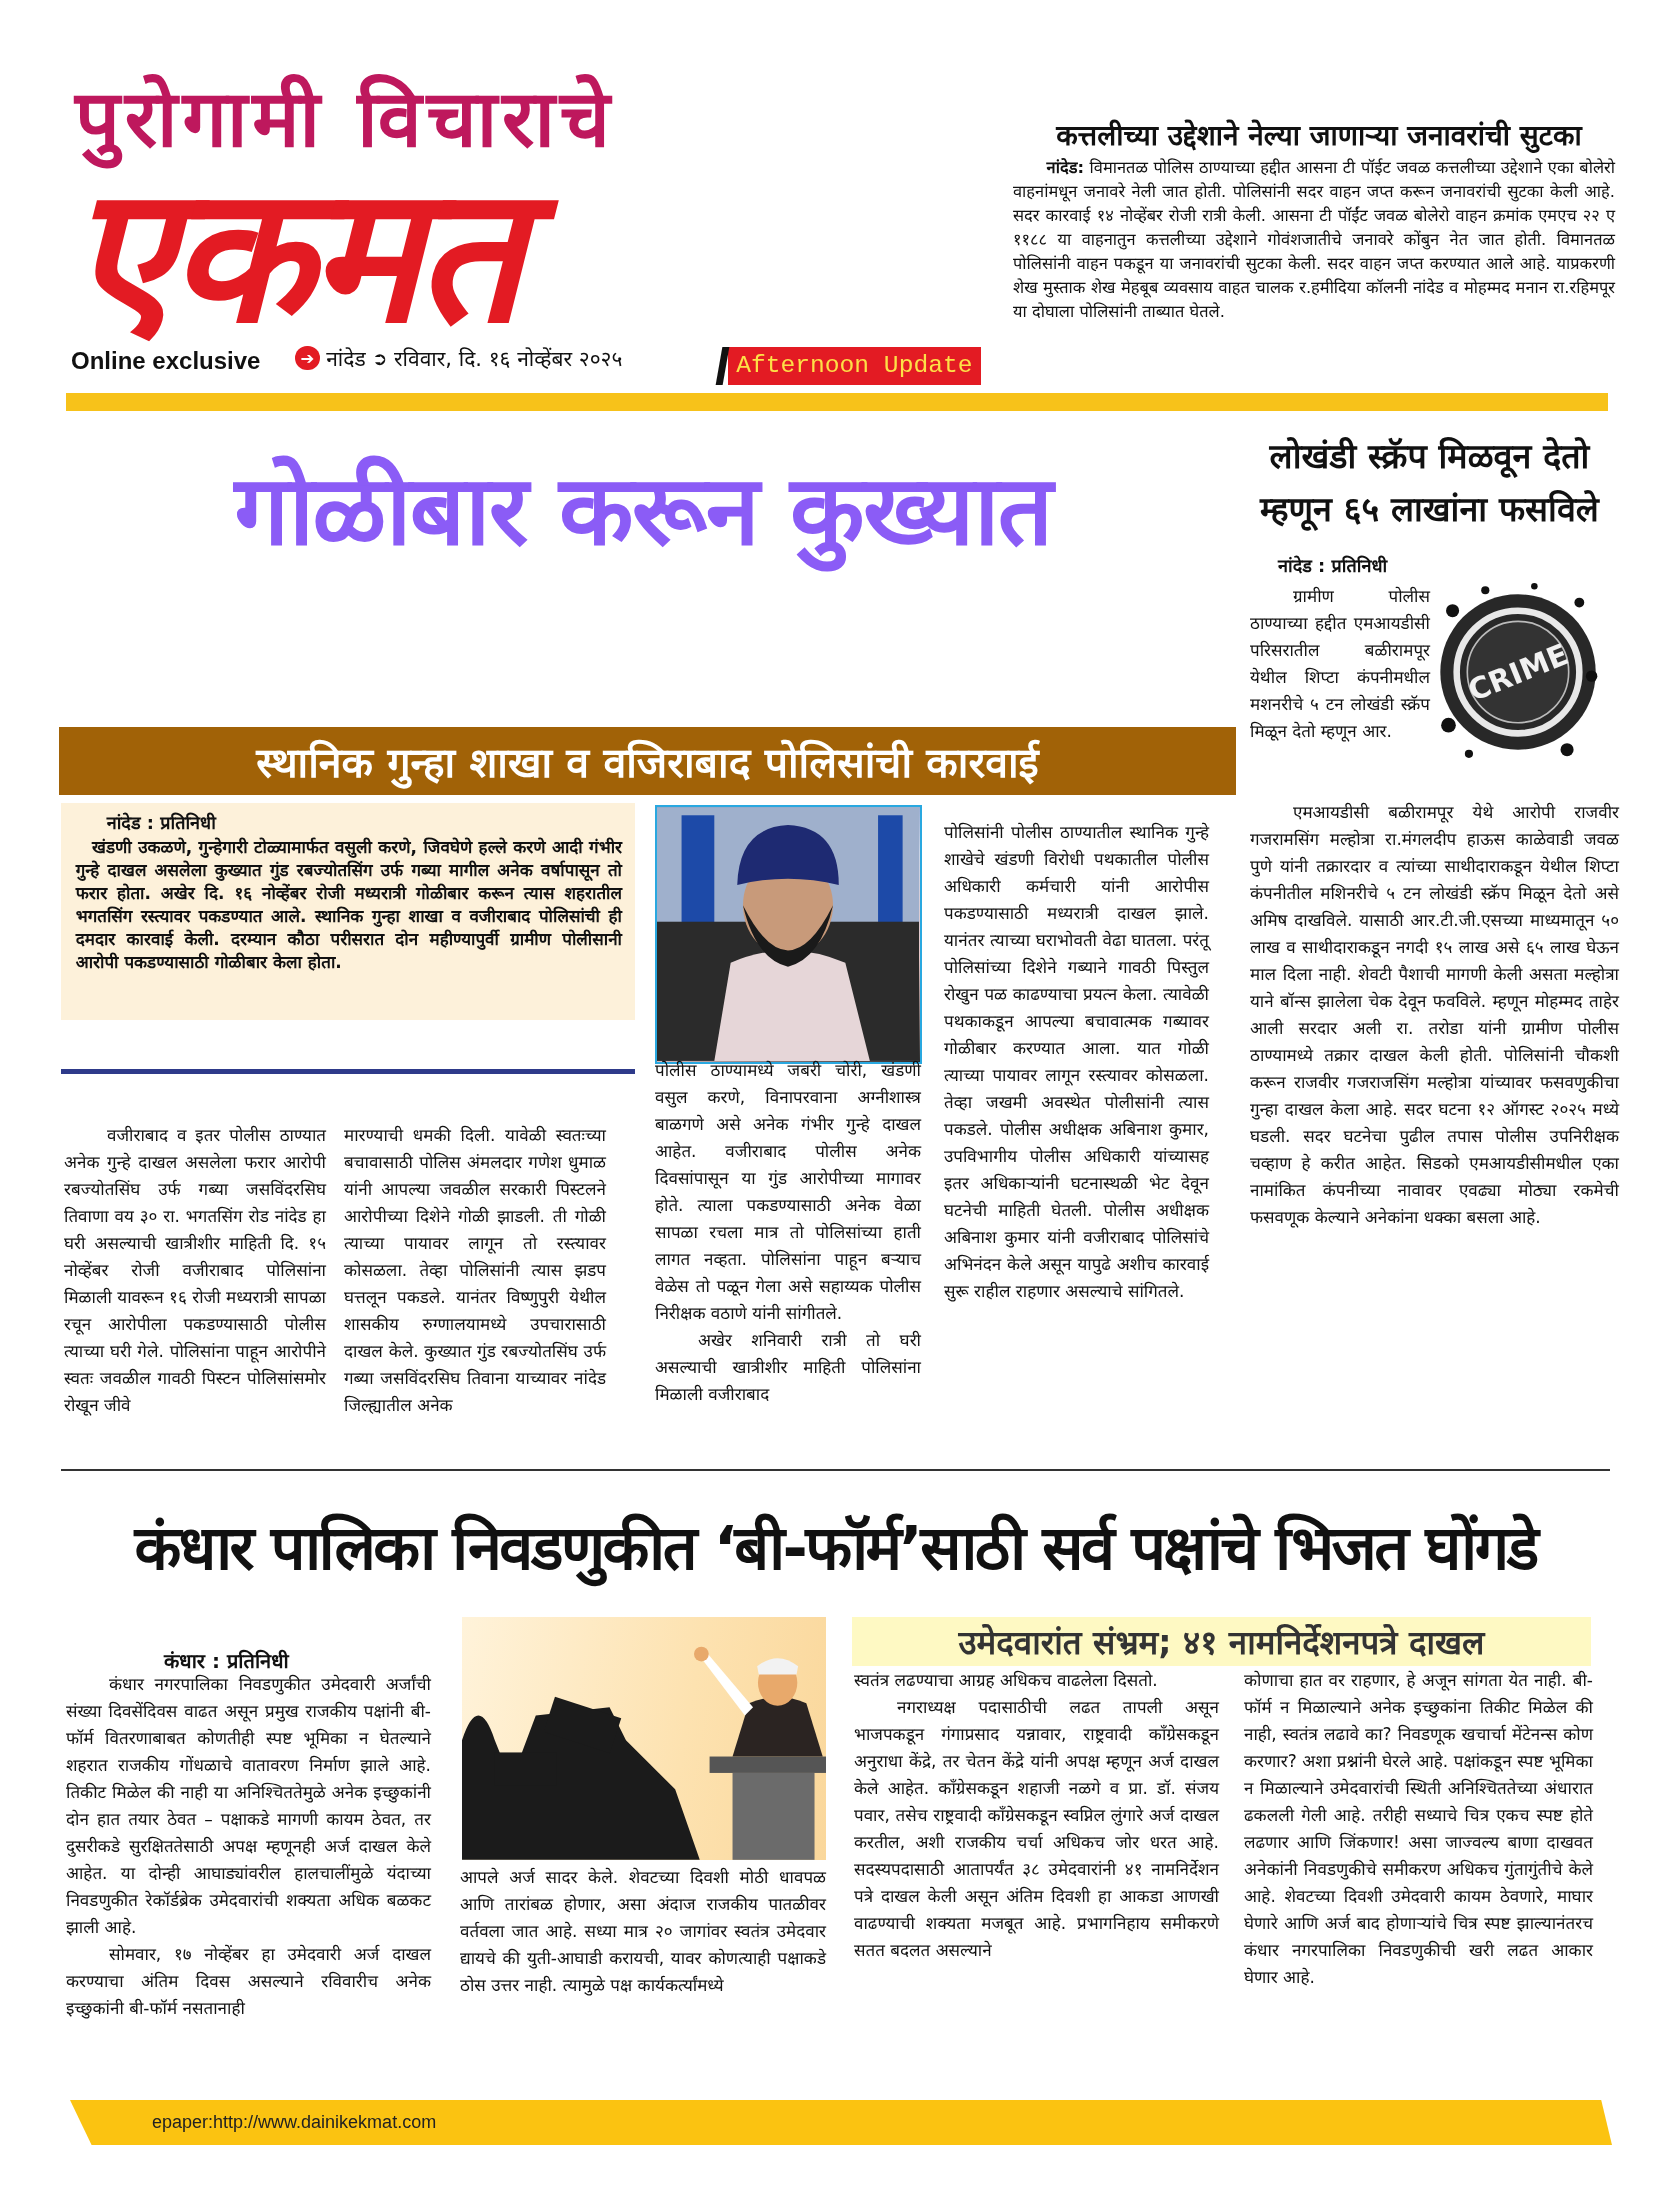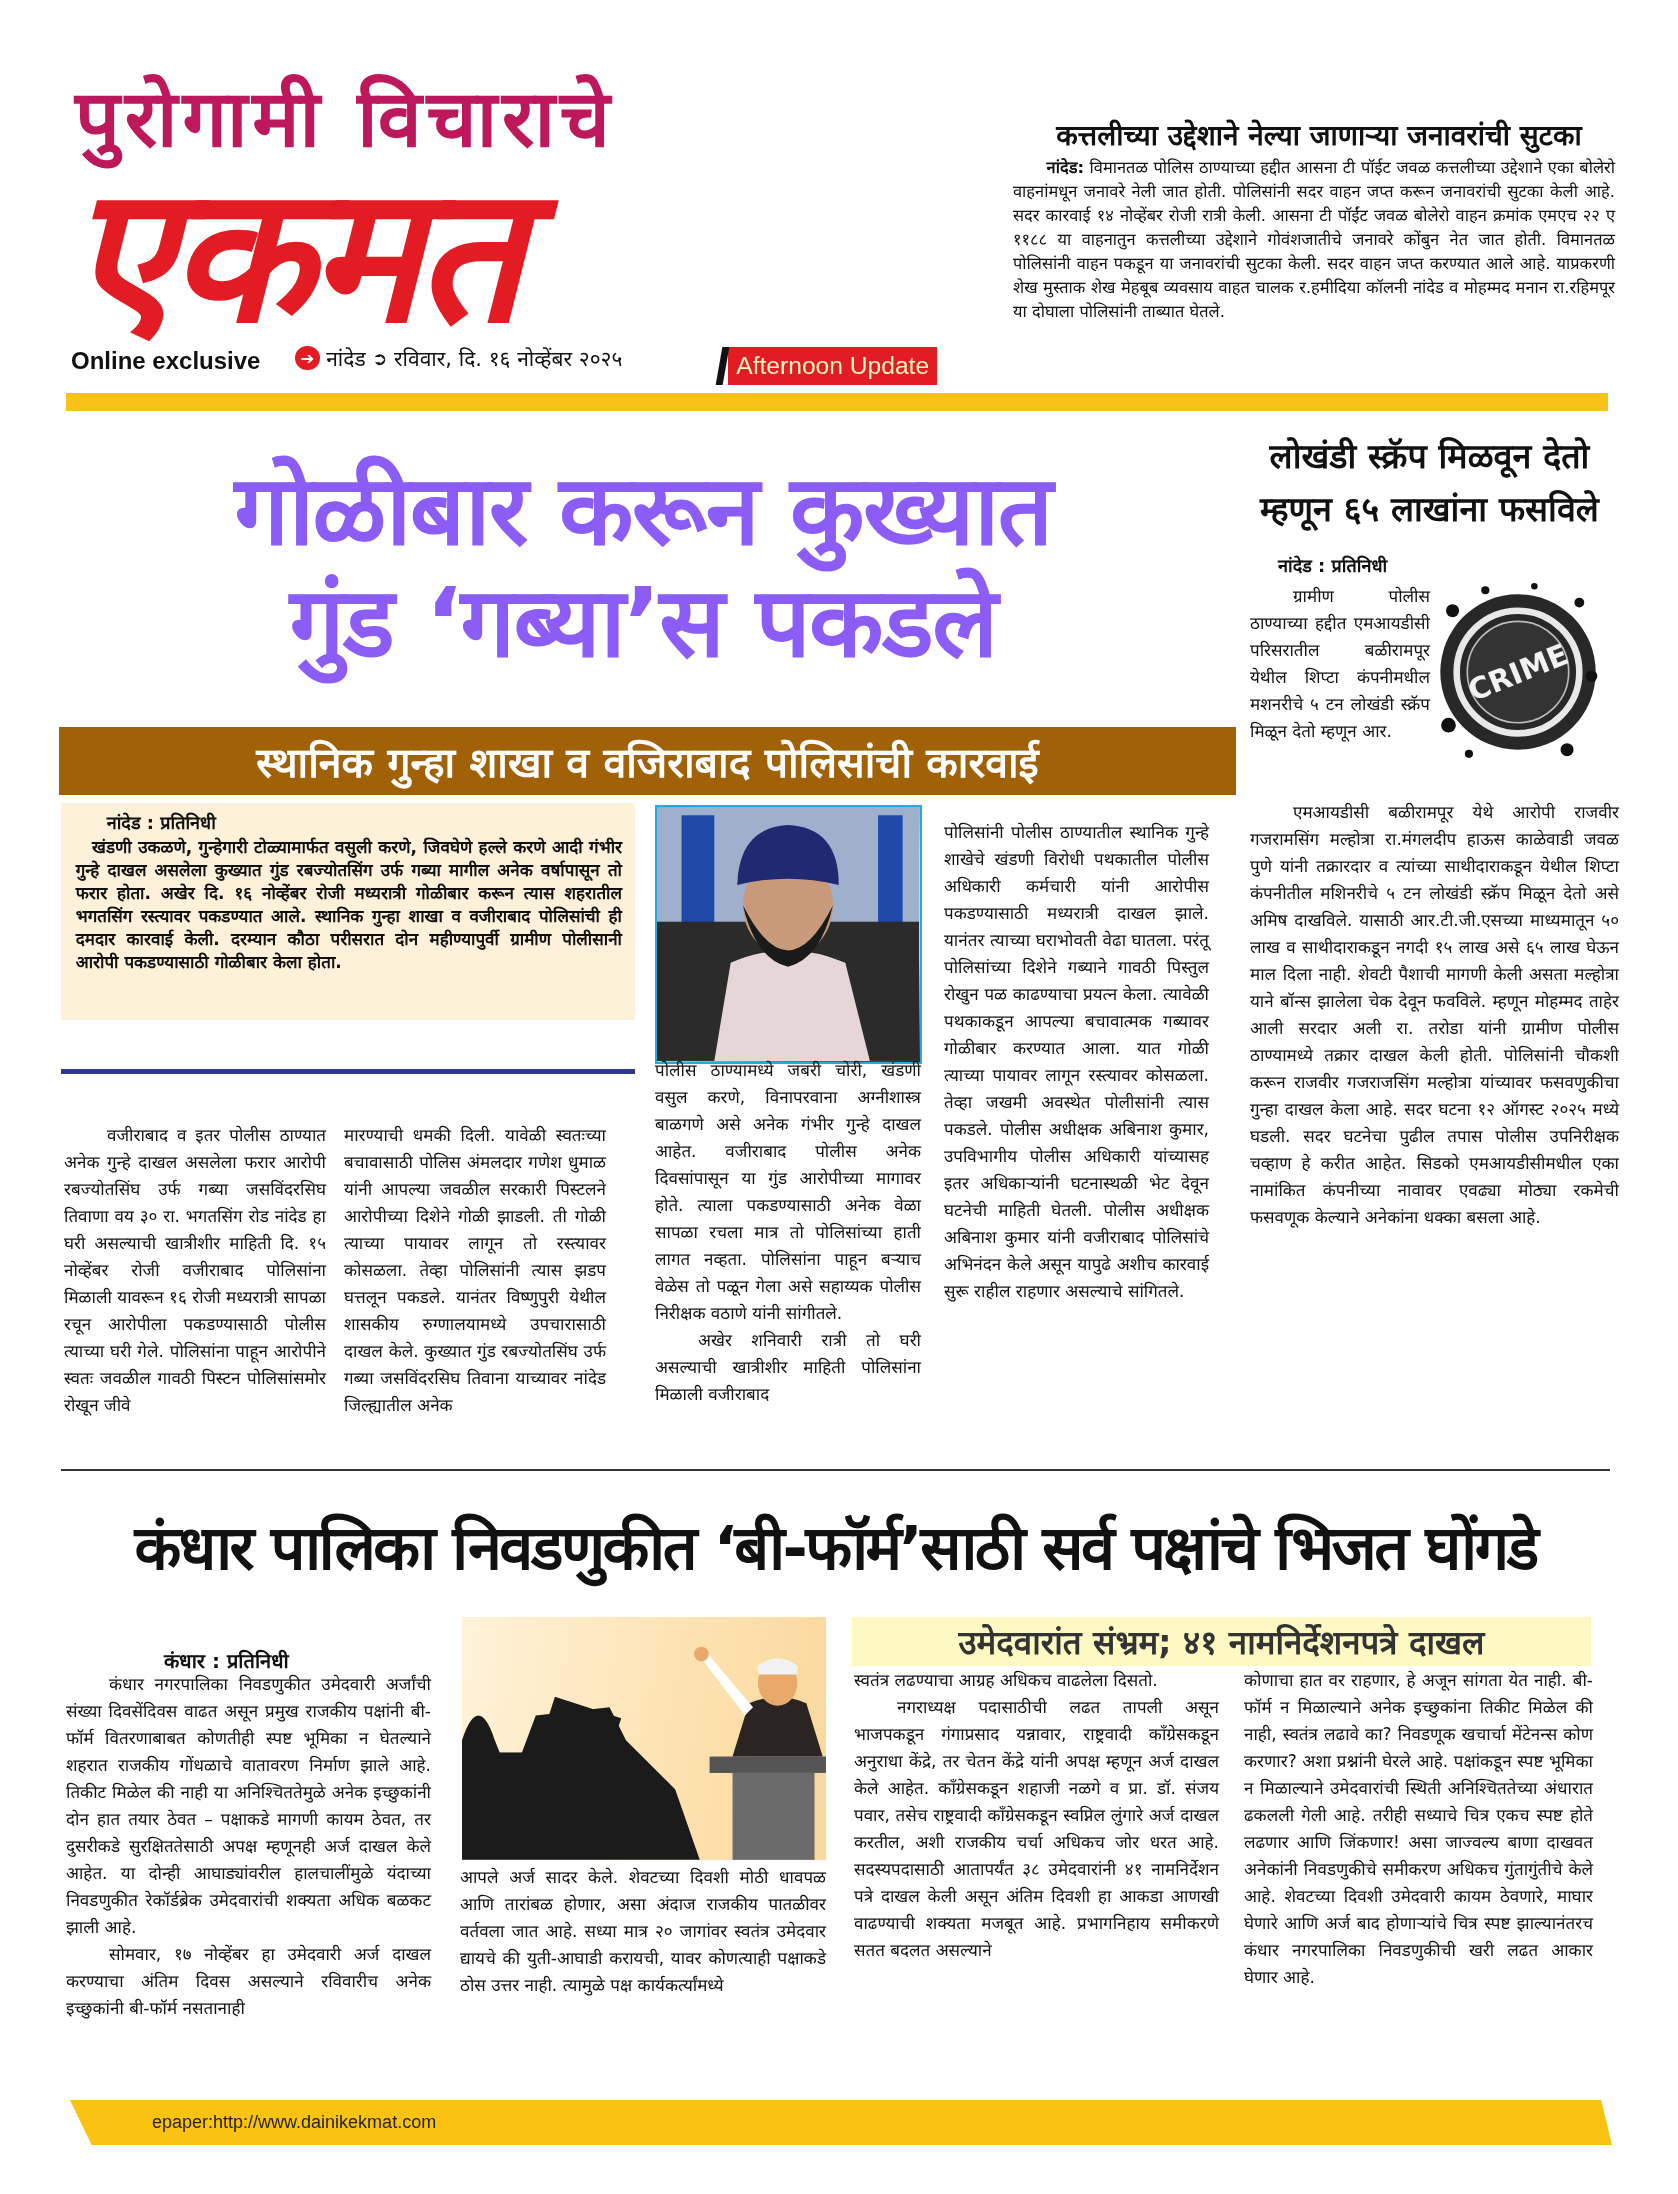--- a/index.html
+++ b/index.html
@@ -10,21 +10,21 @@
 
   
   .mast-tagline { left: 75px; top: 80px; font-family: "DejaVu Sans", sans-serif; font-weight: bold; font-size: 79px; line-height: 1; color: #be185d; letter-spacing: 4.9px; }
   .mast-title { left: 70px; top: 160px; font-family: "DejaVu Serif", serif; font-weight: bold; font-style: italic; font-size: 188px; line-height: 1; color: #e31b23; letter-spacing: -4.9px; }
   .online-ex { left: 71px; top: 347px; font-family: "Liberation Sans", sans-serif; font-weight: bold; font-size: 24px; color: #111; }
   .dateline { left: 295px; top: 344px; display: flex; align-items: center; gap: 6.6px; font-size: 21px; color: #111; }
   .arrow-circle { width: 24.6px; height: 24.6px; border-radius: 50%; background: #e31b23; color: #fff; font-size: 16.4px; display: flex; align-items: center; justify-content: center; font-weight: bold; }
   .arrow-small { font-size: 18px; }
   .aft-wrap { left: 719px; top: 347px; display: flex; align-items: stretch; }
   .aft-slant { width: 6.6px; height: 38px; background: #111; transform: skewX(-10deg); margin-right: 2.5px; }
-  .aft-badge { background: #e31b23; color: #fef9c3; font-family: Liberation Sans, sans-serif; font-size: 24.6px; padding: 3.3px 8.2px; line-height: 31px; }
+  .aft-badge { background: #e31b23; color: #fde047; font-family: Liberation Mono, monospace; font-size: 24.6px; padding: 3.3px 8.2px; line-height: 31px; }
   .yellow-rule { left: 66px; top: 393px; width: 1542px; height: 18px; background: #f7c21a; }
 
   
   .brief-head { left: 1024px; top: 115px; width: 590px; font-size: 28px; font-weight: bold; text-align: center; white-space: nowrap; }
   .brief-body { left: 1013px; top: 156px; width: 602px; font-size: 16.4px; line-height: 24px; }
   .brief-body b { font-weight: bold; }
 
   
   .main-head { left: 57px; top: 455px; width: 1172px; font-family: "DejaVu Sans", sans-serif; font-weight: bold; color: #8b5cf6; font-size: 97px; line-height: 1.15; text-align: center; letter-spacing: -1.6px; }
   .sub-bar { left: 59px; top: 727px; width: 1177px; height: 68px; background: #a16207; color: #fff; font-size: 41px; display: flex; align-items: center; justify-content: center; font-weight: bold; }
@@ -89,21 +89,20 @@
 <div class="abs brief-head">कत्तलीच्या उद्देशाने नेल्या जाणाऱ्या जनावरांची सुटका</div>
 <div class="abs brief-body justify">
   &nbsp;&nbsp;&nbsp;&nbsp;&nbsp;&nbsp;<b>नांदेड:</b>
   <span>विमानतळ पोलिस ठाण्याच्या हद्दीत आसना टी पॉईट जवळ कत्तलीच्या उद्देशाने एका बोलेरो वाहनांमधून जनावरे नेली जात होती. पोलिसांनी सदर वाहन जप्त करून जनावरांची सुटका केली आहे. सदर कारवाई १४ नोव्हेंबर रोजी रात्री केली. आसना टी पॉईंट जवळ बोलेरो वाहन क्रमांक एमएच २२ ए ११८८ या वाहनातुन कत्तलीच्या उद्देशाने गोवंशजातीचे जनावरे कोंबुन नेत जात होती. विमानतळ पोलिसांनी वाहन पकडून या जनावरांची सुटका केली. सदर वाहन जप्त करण्यात आले आहे. याप्रकरणी शेख मुस्ताक शेख मेहबूब व्यवसाय वाहत चालक र.हमीदिया कॉलनी नांदेड व मोहम्मद मनान रा.रहिमपूर या दोघाला पोलिसांनी ताब्यात घेतले.</span>
 </div>
 
 <div class="abs yellow-rule"></div>
 
 <div class="abs main-head">
   <div>गोळीबार करून कुख्यात</div>
-  <div>गुंड ‘गब्या’स पकडले</div>
 </div>
 <div class="abs sub-bar">स्थानिक गुन्हा शाखा व वजिराबाद पोलिसांची कारवाई</div>
 
 <div class="abs scrap-head">
   <div>लोखंडी स्क्रॅप मिळवून देतो</div>
   <div>म्हणून ६५ लाखांना फसविले</div>
 </div>
 <div class="abs scrap-byline">नांदेड : प्रतिनिधी</div>
 <div class="abs scrap-col1 justify indent">ग्रामीण पोलीस ठाण्याच्या हद्दीत एमआयडीसी परिसरातील बळीरामपूर येथील शिप्टा कंपनीमधील मशनरीचे ५ टन लोखंडी स्क्रॅप मिळून देतो म्हणून आर.</div>
 <div class="abs crime-img">

